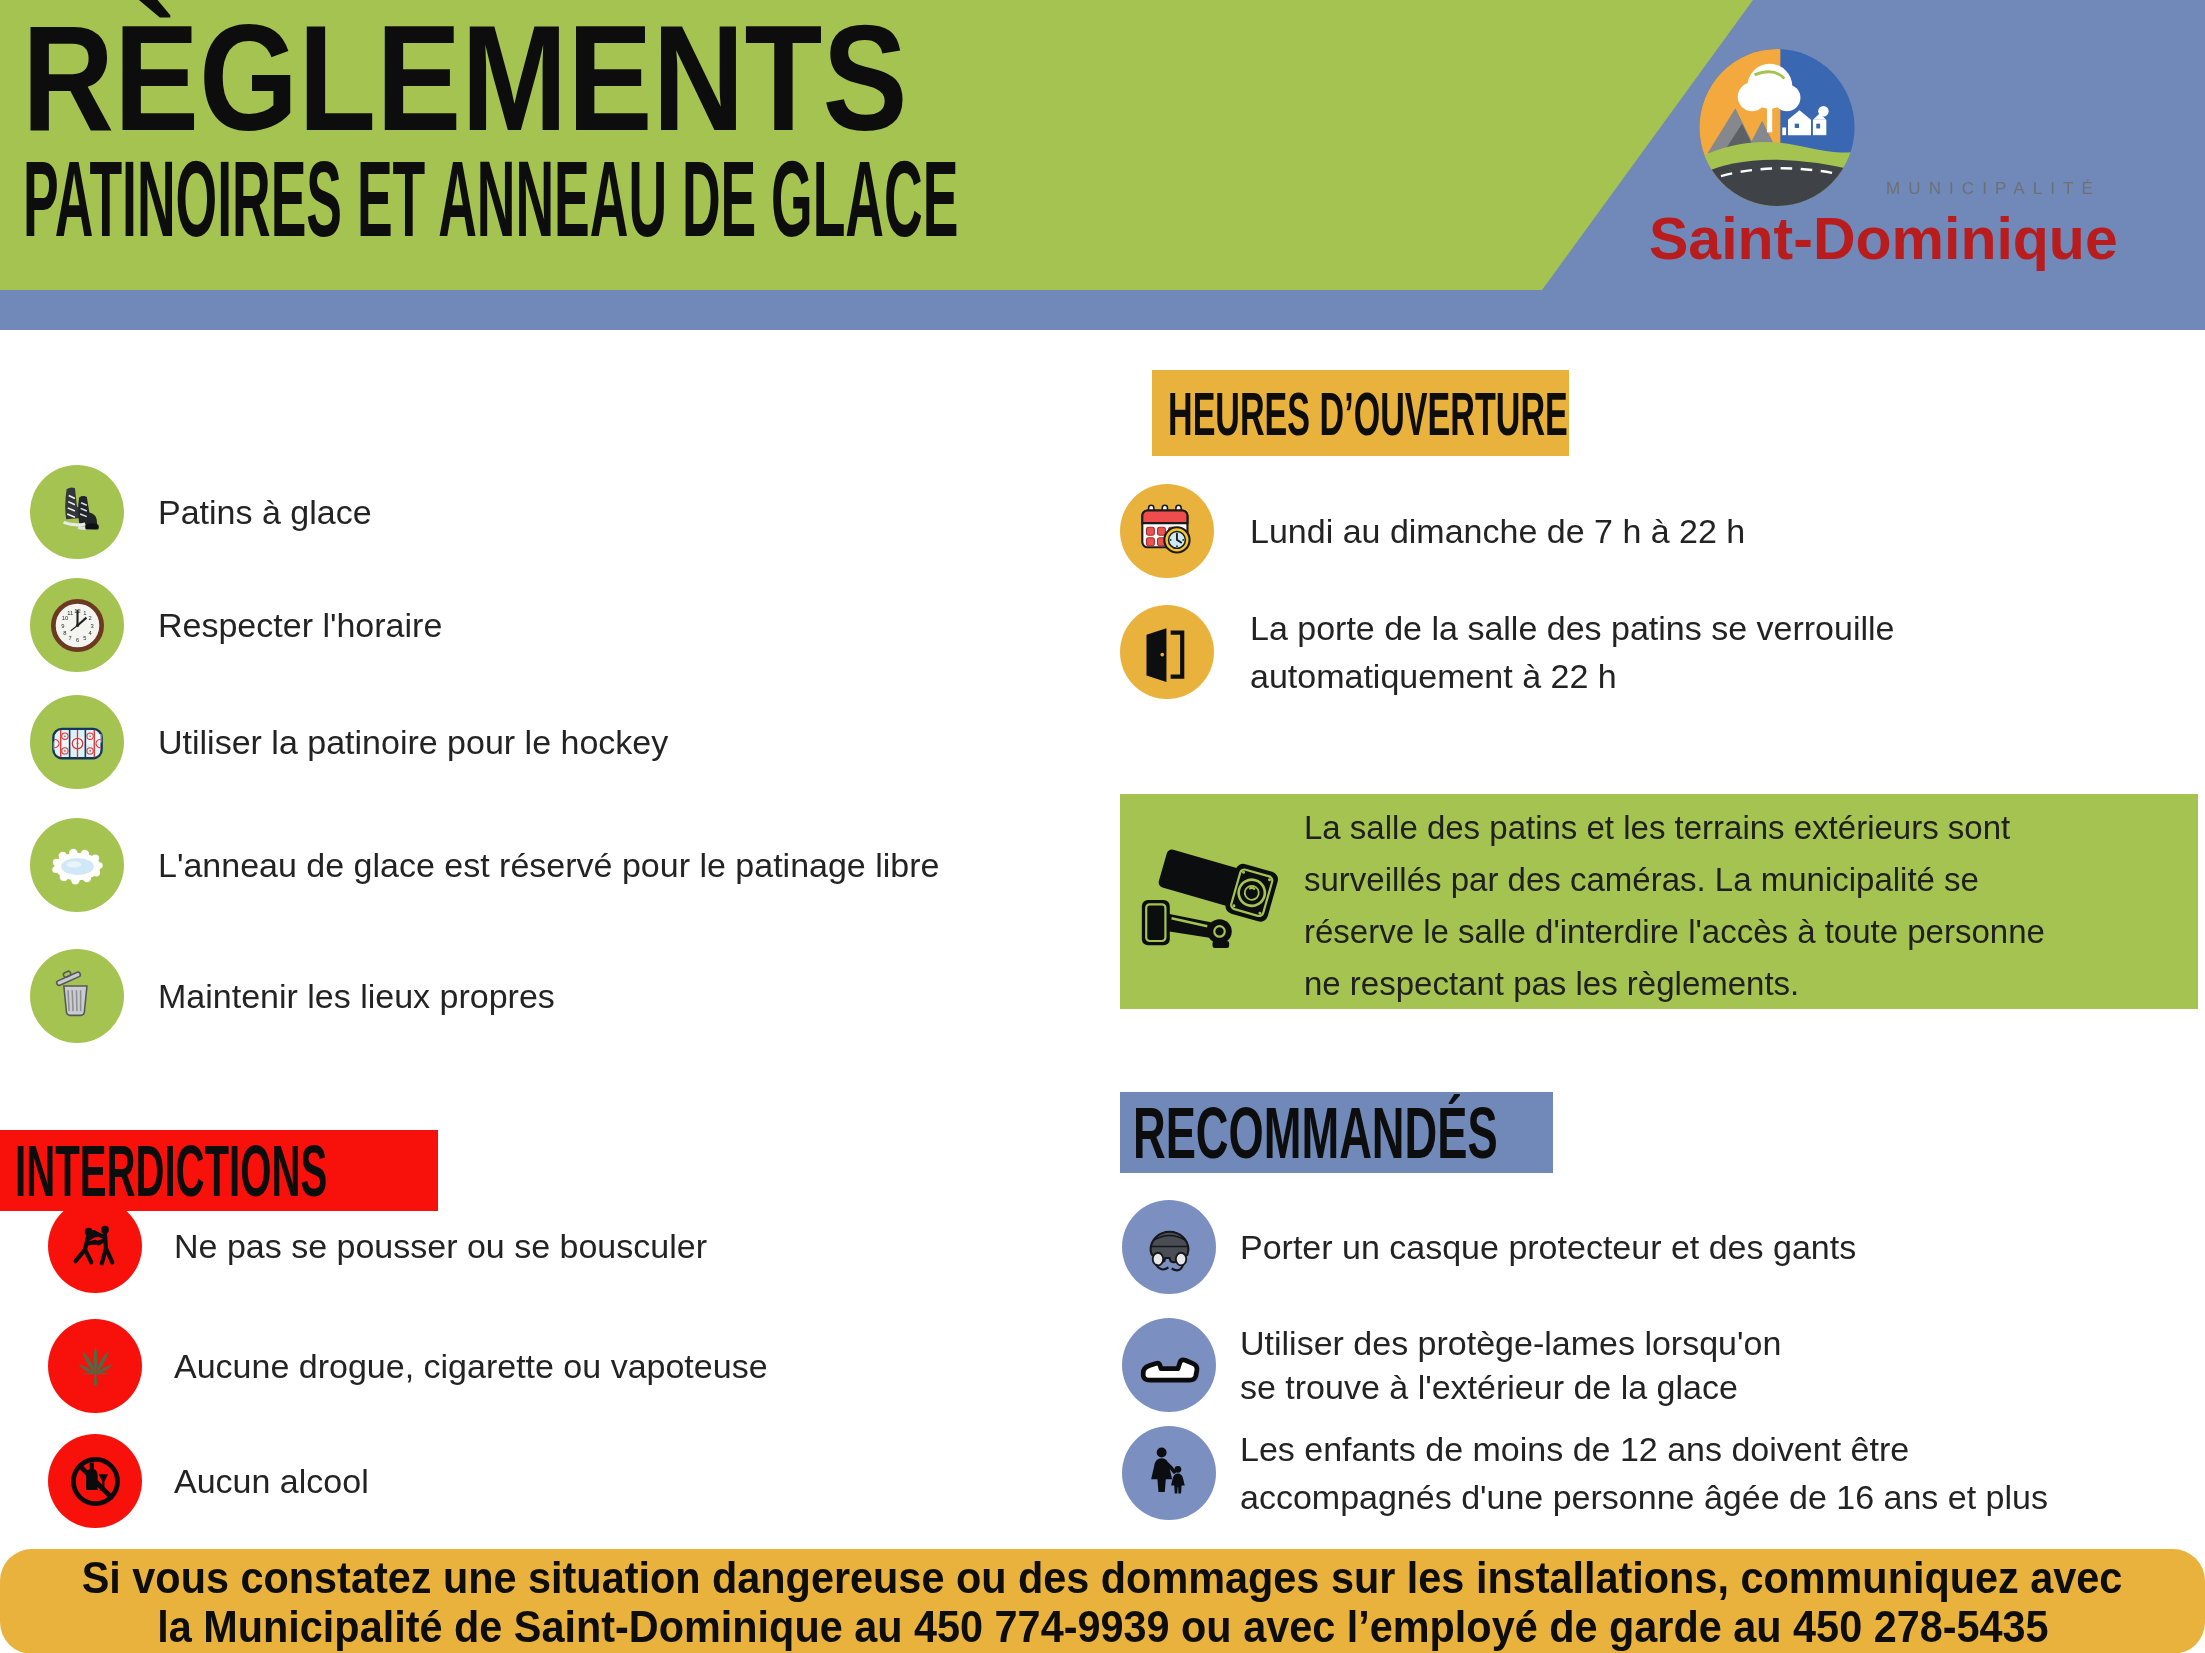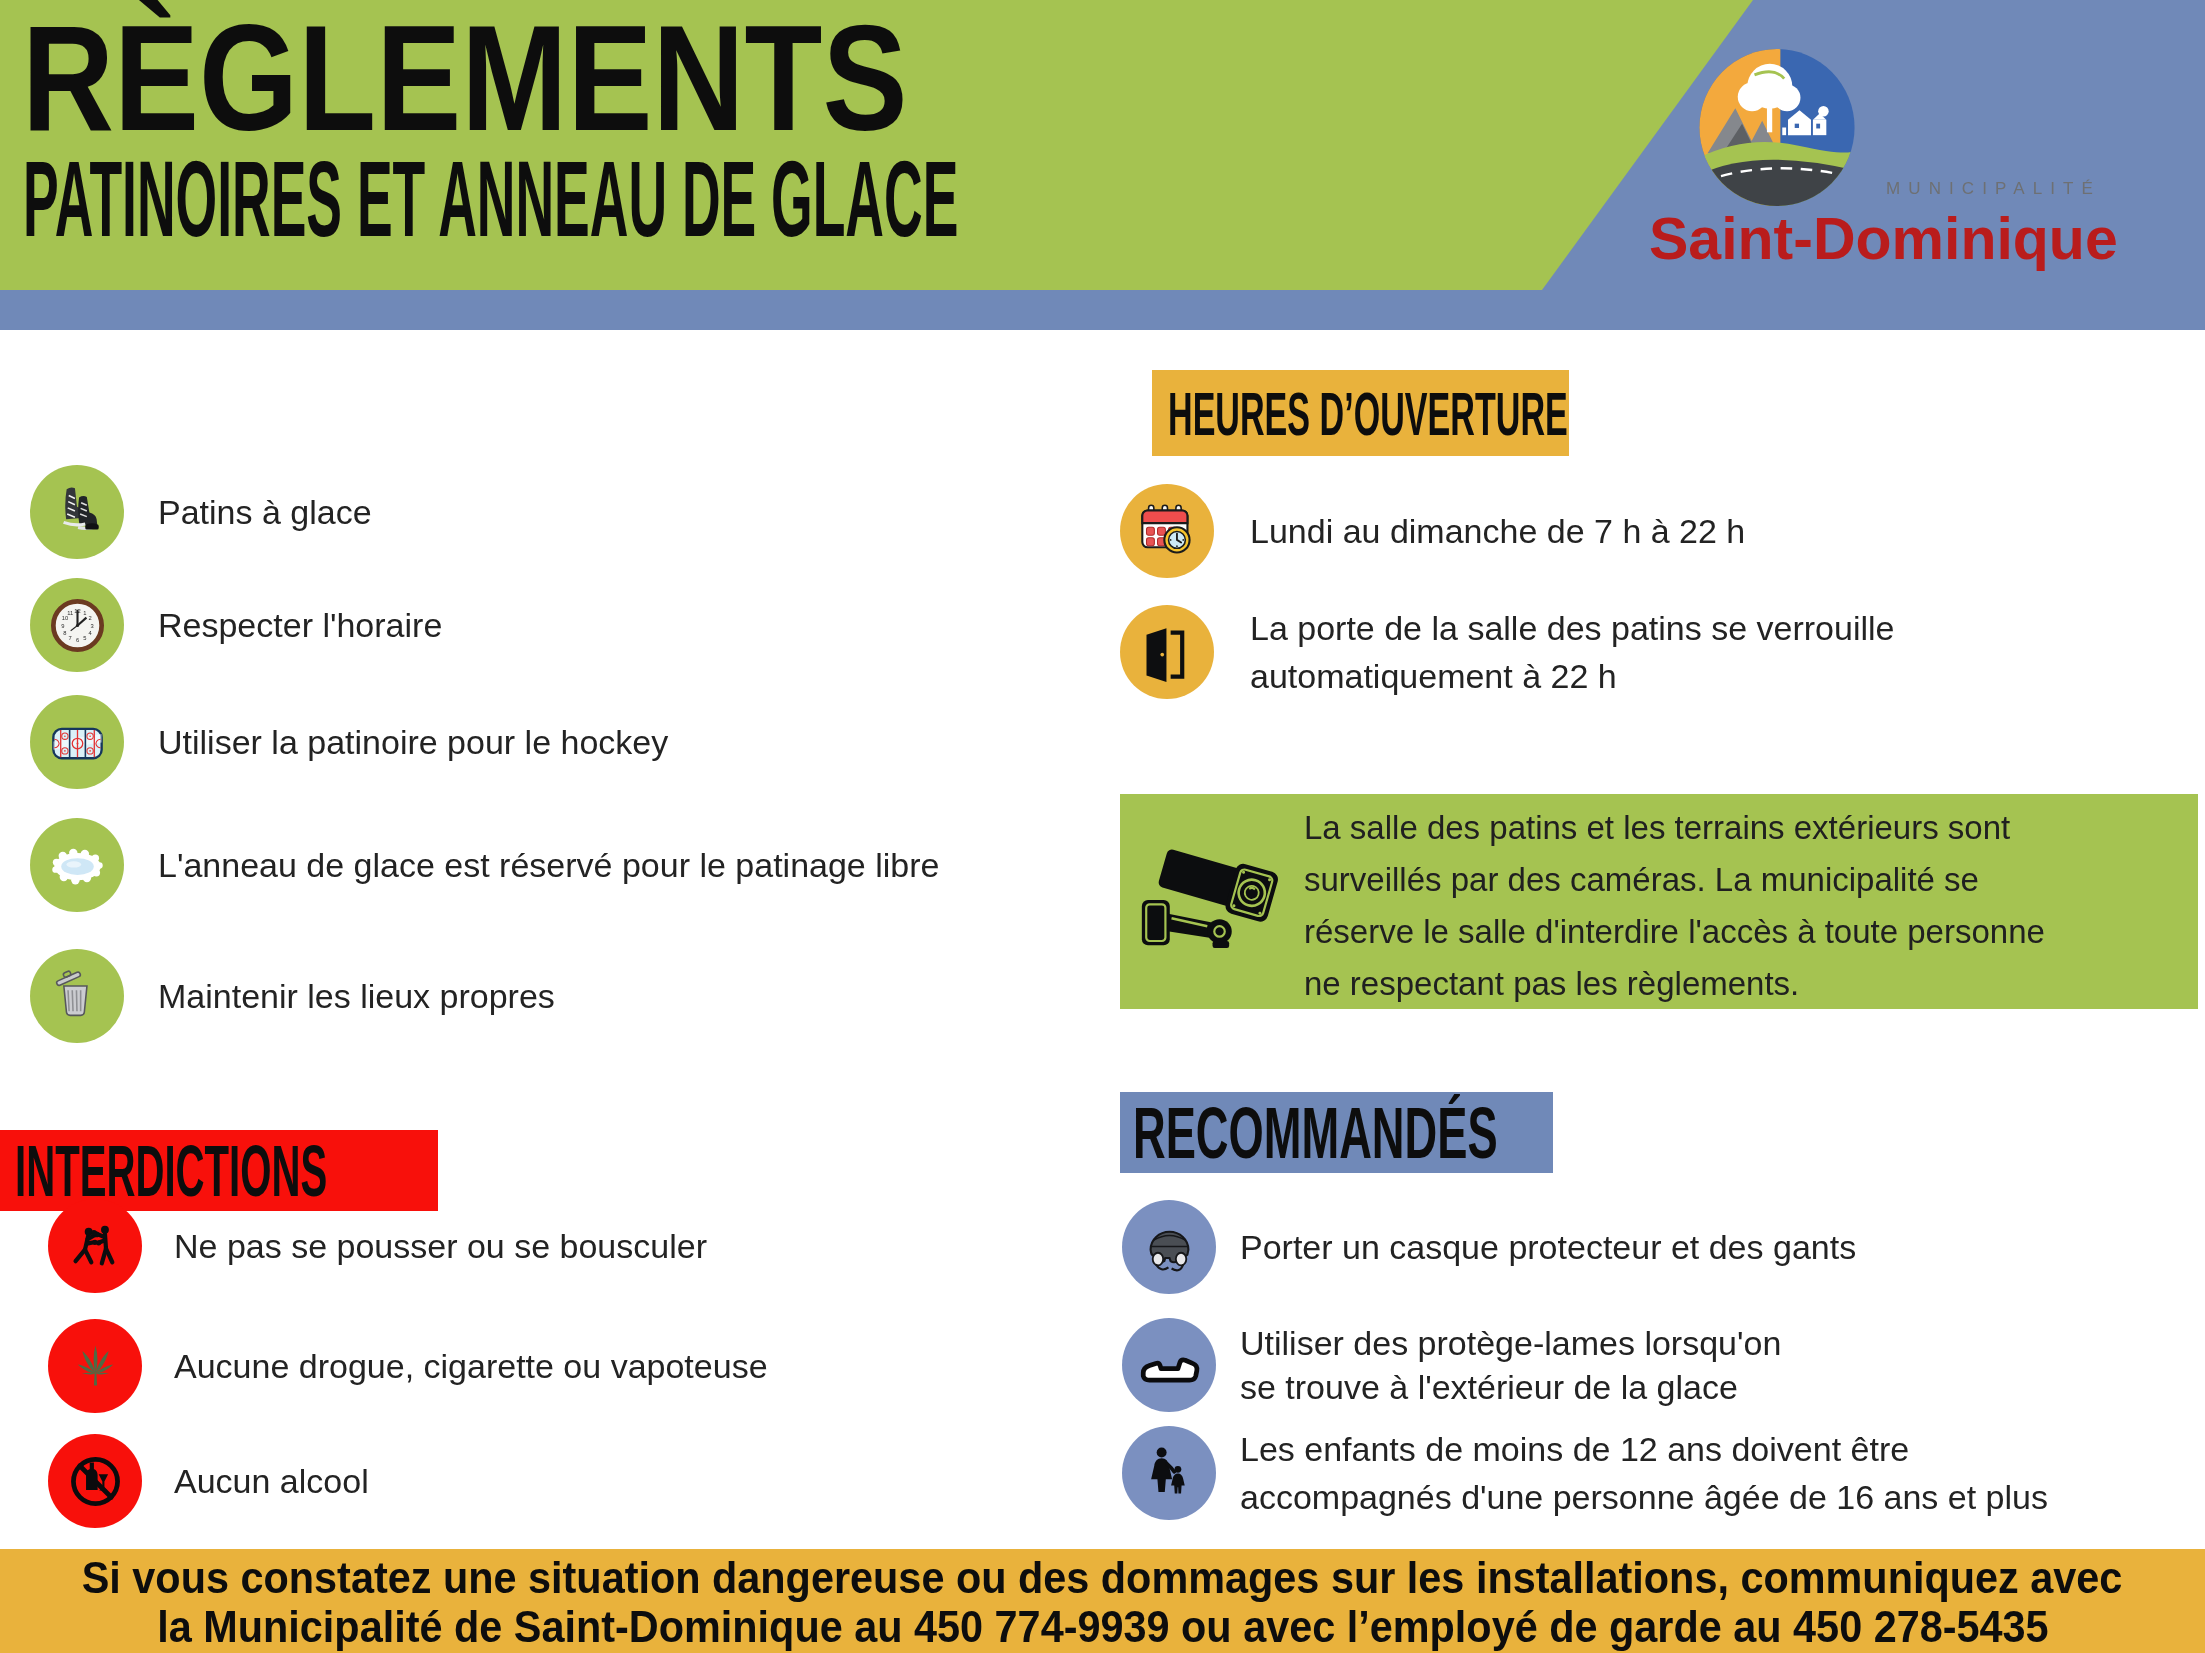--- a/index.html
+++ b/index.html
@@ -33,21 +33,21 @@
   .badge.green{background:#a5c351;} .badge.orange{background:#e9b23c;}
   .badge.red{background:#f8100b;}  .badge.blue{background:#7b90c0;}
   .itext{color:#232323;font-size:34px;line-height:48px;font-weight:400;}
   .ml72{margin-left:34px;text-align:right;} .ml76{margin-left:36px;} .ml66{margin-left:32px;} .ml50{margin-left:24px;}
   
   #notice{left:1120px;top:794px;width:1078px;height:215px;background:#a5c351;}
   #notice-text{position:absolute;left:184px;top:7.7px;font-size:33px;line-height:52px;color:#202020;}
   #cctv{position:absolute;left:14.4px;top:50px;}
   
   #footer{left:0;top:1549px;width:2205px;height:105px;background:#e9b23c;
-          display:flex;flex-direction:column;align-items:center;justify-content:center;}
+          display:flex;flex-direction:column;align-items:center;justify-content:center;border-radius:32px;}
   .fline{font-size:45px;line-height:49px;font-weight:700;color:#0d0d0d;text-align:center;}
   .fline .cond{transform:scale(0.92,1);transform-origin:center center;}
   svg{display:block;}
 </style>
 </head>
 <body>
 
 <div id="page">
 
   <div class="abs" id="header-green"></div>

